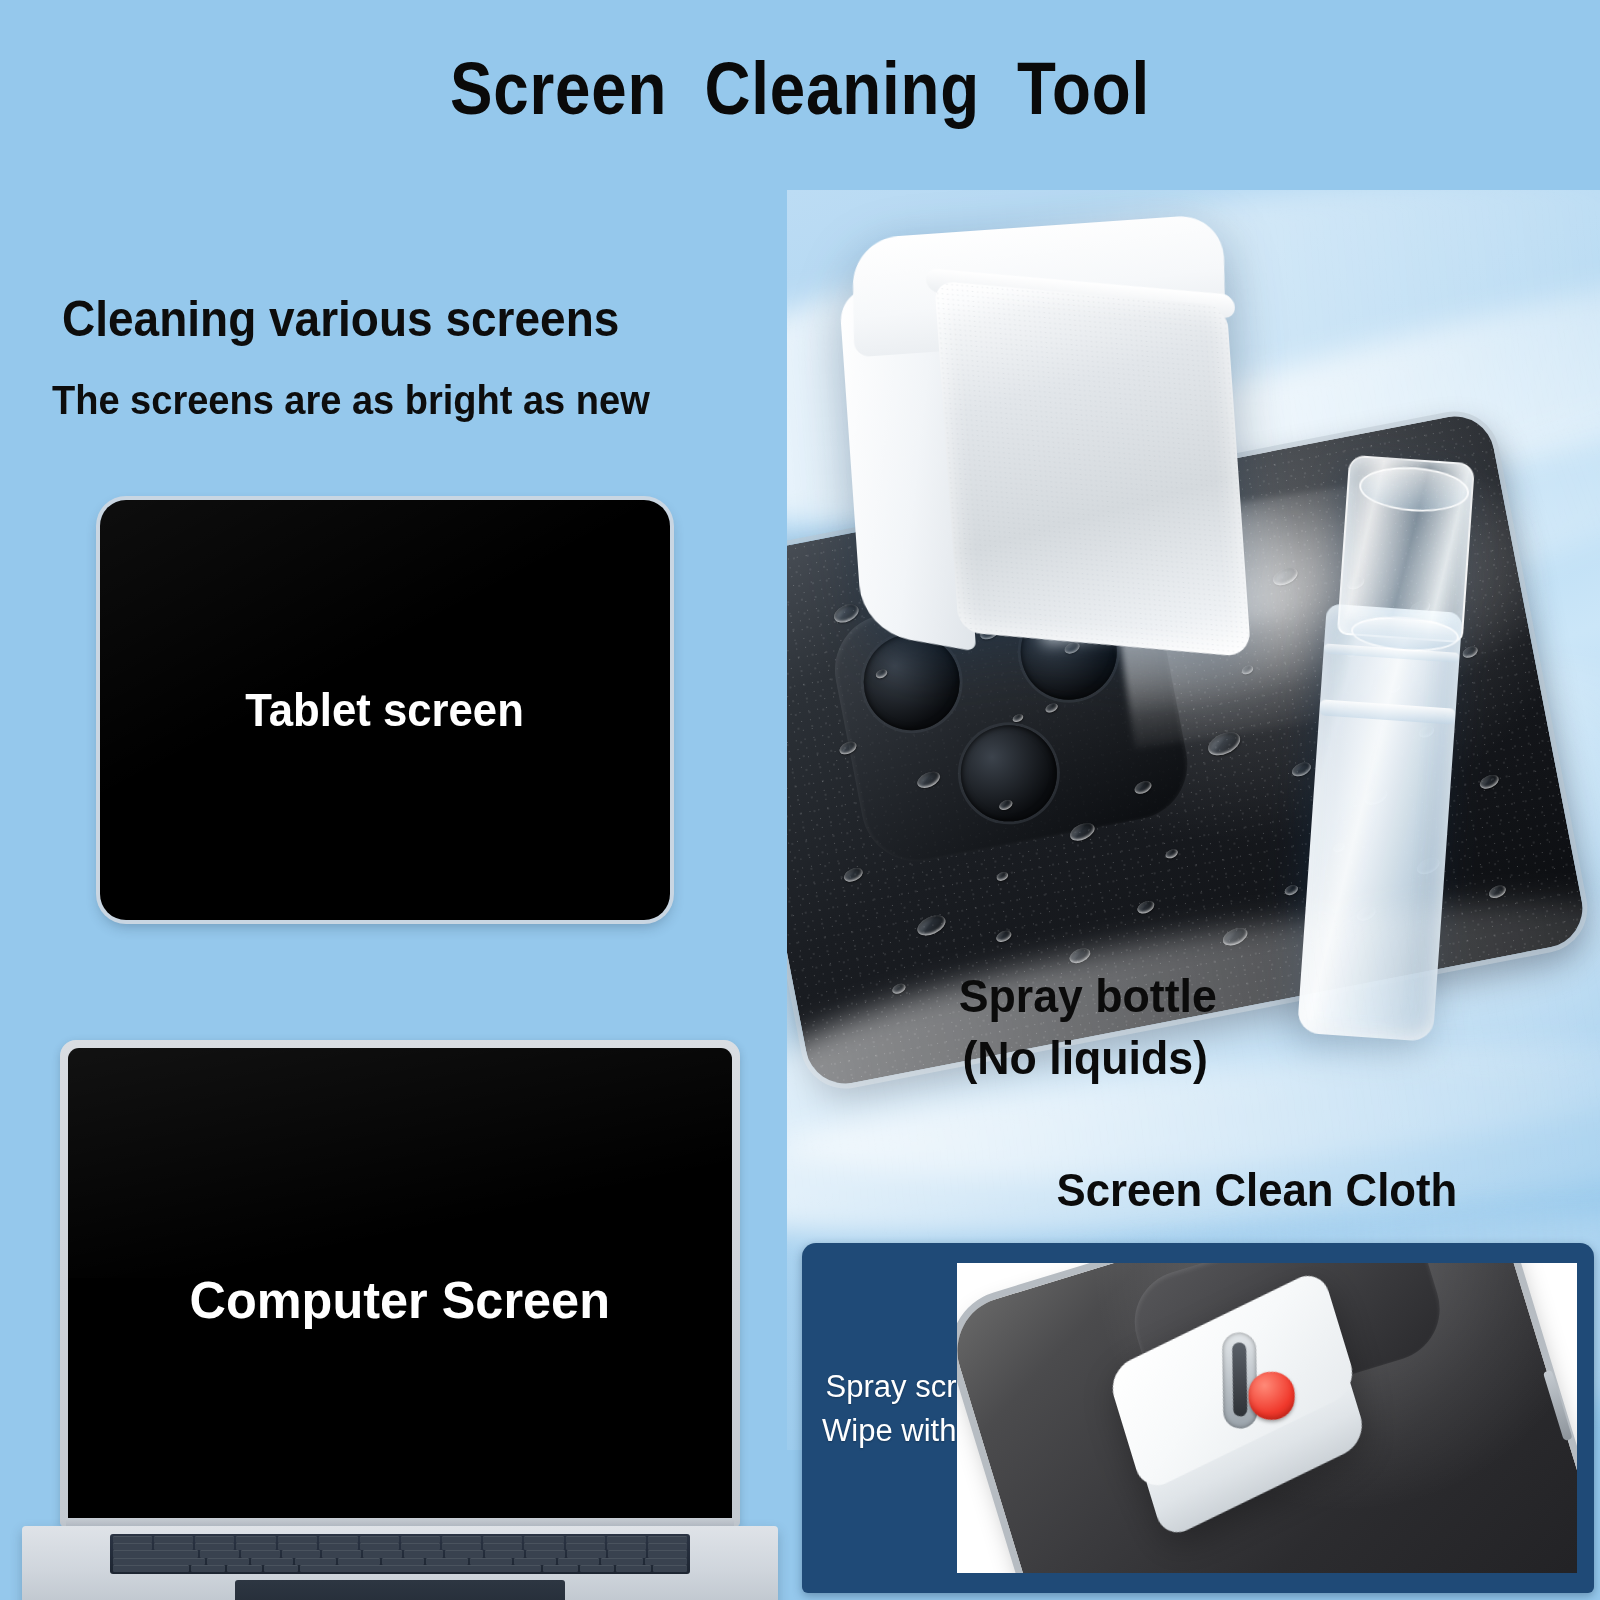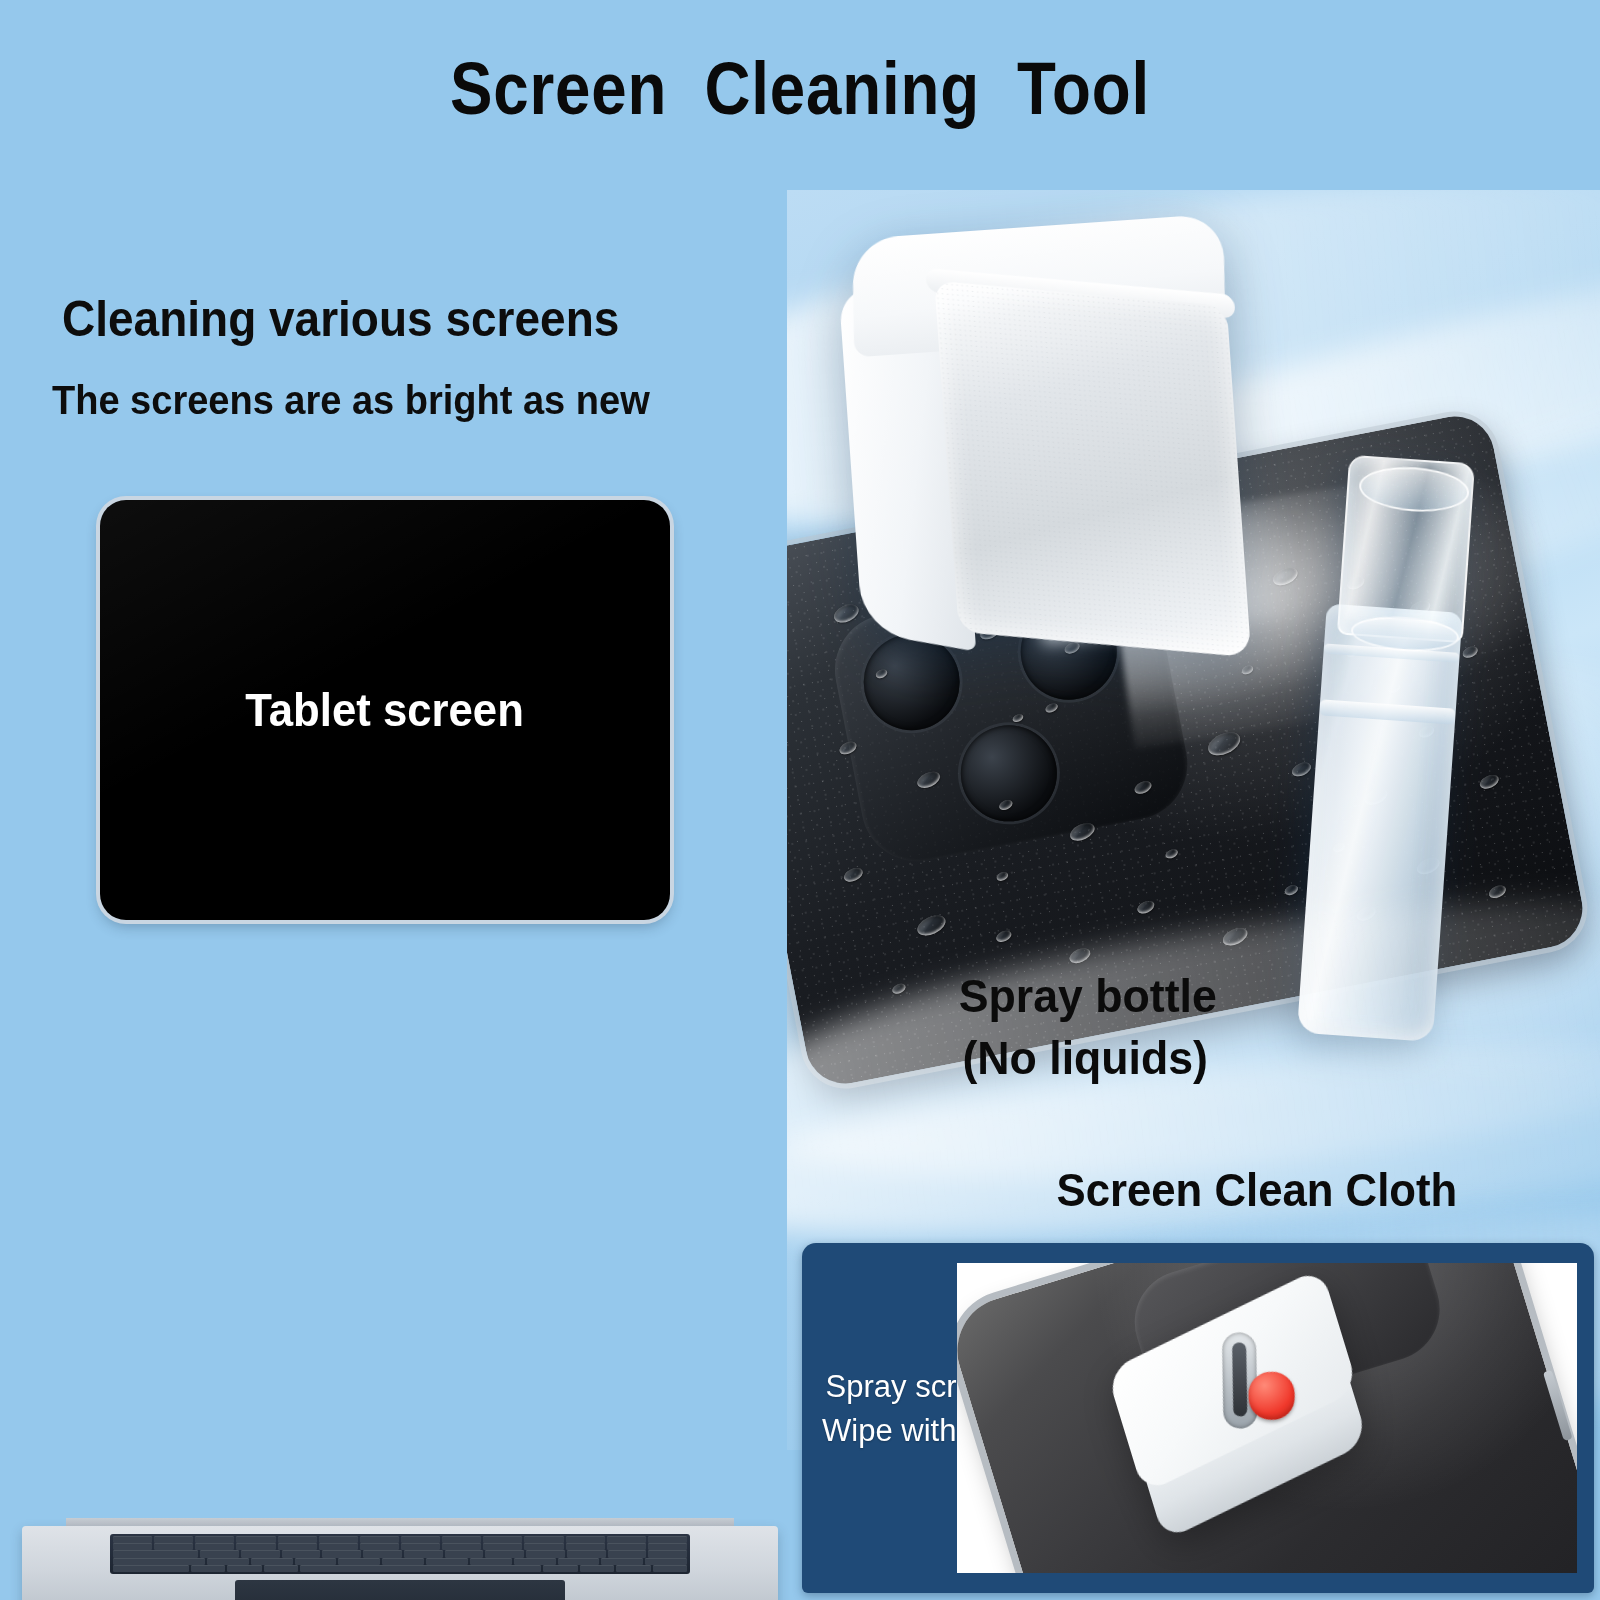--- a/index.html
+++ b/index.html
@@ -407,20 +407,25 @@
 <div class="title">Screen  Cleaning  Tool</div>
 
 <div class="lead-1">Cleaning various screens</div>
 <div class="lead-2">The screens are as bright as new</div>
 
 <div class="tablet">
   <span class="tablet-label">Tablet screen</span>
 </div>
 
 <div class="laptop">
+  <div class="lid">
+    <div class="lid-screen">
+      <span class="laptop-label">Computer Screen</span>
+    </div>
+  </div>
   <div class="hinge"></div>
   <div class="base"></div>
   <div class="keyboard" id="kb">
       <div class="kb-row">
         <div class="key"></div>
         <div class="key"></div>
         <div class="key"></div>
         <div class="key"></div>
         <div class="key"></div>
         <div class="key"></div>

